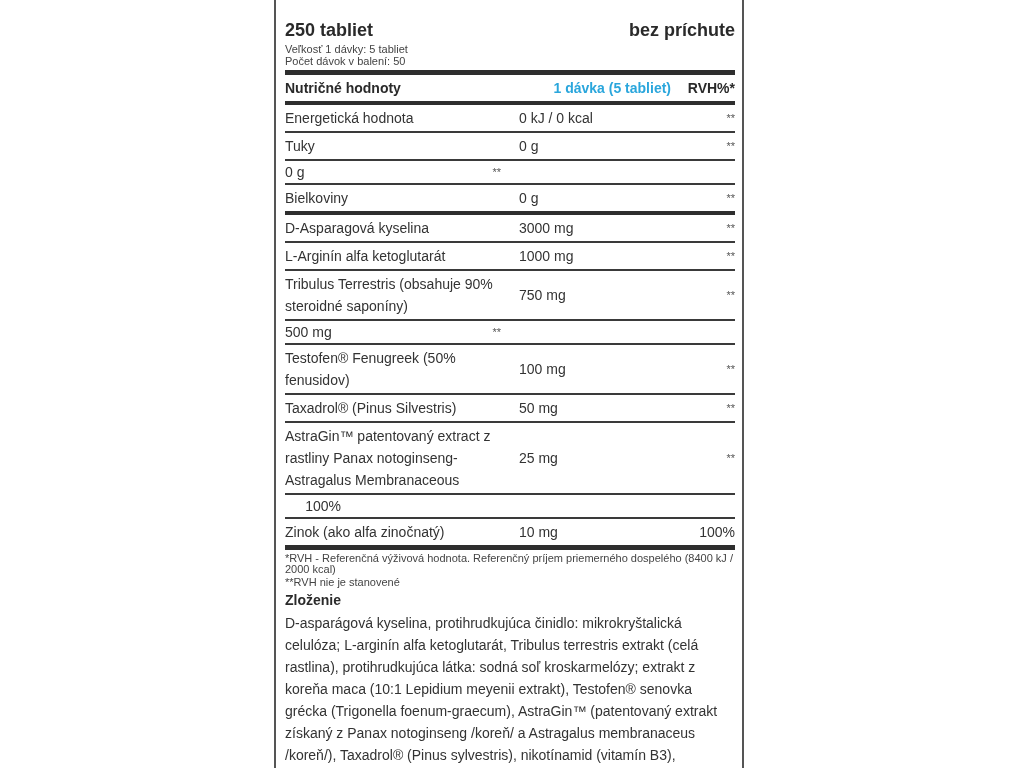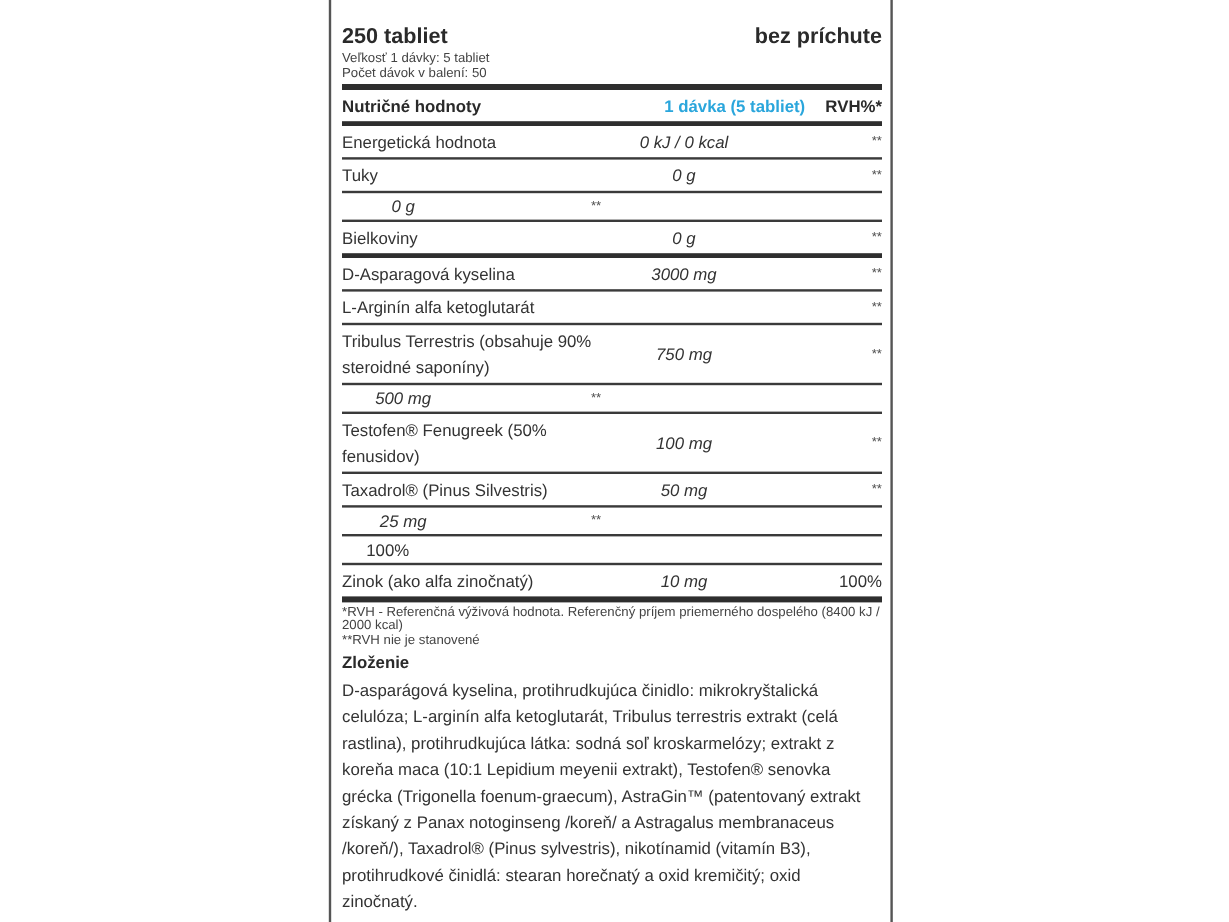--- a/index.html
+++ b/index.html
@@ -38,21 +38,21 @@
       height: 26px; font-weight: bold; font-size: 14px; color: #2a2a2a;
     }
     .nut-head .name { flex: 1; }
     .nut-head .dose { color: #2aa6dc; width: 170px; text-align: right; padding-right: 8px; }
     .nut-head .rvh { width: 56px; text-align: right; }
     .row {
       display: flex; align-items: center;
       font-size: 14px; line-height: 22px; color: #333;
     }
     .row .name { flex: 1; padding: 2px 0; }
-    .row .amt { width: 120px; text-align: center; padding-right: 58px; box-sizing: border-box; width: 160px; font-style: italic; }
+    .row .amt { width: 120px; text-align: left; padding-right: 58px; box-sizing: border-box; width: 160px; }
     .row .rvh { width: 56px; text-align: right; }
     .row .rvh.star { font-size: 11px; color: #555; }
     .notes { font-size: 11px; line-height: 11px; color: #444; margin-top: 3px; }
     .notes div { margin-bottom: 2px; }
     .comp-title { font-weight: bold; font-size: 14px; color: #2a2a2a; margin-top: 3px; line-height: 18px; }
     .comp-text { font-size: 14px; line-height: 22px; color: #333; margin-top: 3px; padding-right: 6px; }
   </style>
 </head>
 <body>
 
@@ -96,20 +96,21 @@
         </div>
         <div class="thick2"></div>
         <div class="row">
           <span class="name">D-Asparagová kyselina</span>
           <span class="amt">3000 mg</span>
           <span class="rvh star">**</span>
         </div>
         <div class="thin"></div>
         <div class="row">
           <span class="name">L-Arginín alfa ketoglutarát</span>
+          <span class="amt">1000 mg</span>
           <span class="rvh star">**</span>
         </div>
         <div class="thin"></div>
         <div class="row">
           <span class="name">Tribulus Terrestris (obsahuje 90% steroidné saponíny)</span>
           <span class="amt">750 mg</span>
           <span class="rvh star">**</span>
         </div>
         <div class="thin"></div>
         <div class="row">
@@ -123,20 +124,21 @@
           <span class="rvh star">**</span>
         </div>
         <div class="thin"></div>
         <div class="row">
           <span class="name">Taxadrol® (Pinus Silvestris)</span>
           <span class="amt">50 mg</span>
           <span class="rvh star">**</span>
         </div>
         <div class="thin"></div>
         <div class="row">
+          <span class="name">AstraGin™ patentovaný extract z rastliny Panax notoginseng-Astragalus Membranaceous</span>
           <span class="amt">25 mg</span>
           <span class="rvh star">**</span>
         </div>
         <div class="thin"></div>
         <div class="row">
           <span class="rvh">100%</span>
         </div>
         <div class="thin"></div>
         <div class="row">
           <span class="name">Zinok (ako alfa zinočnatý)</span>

